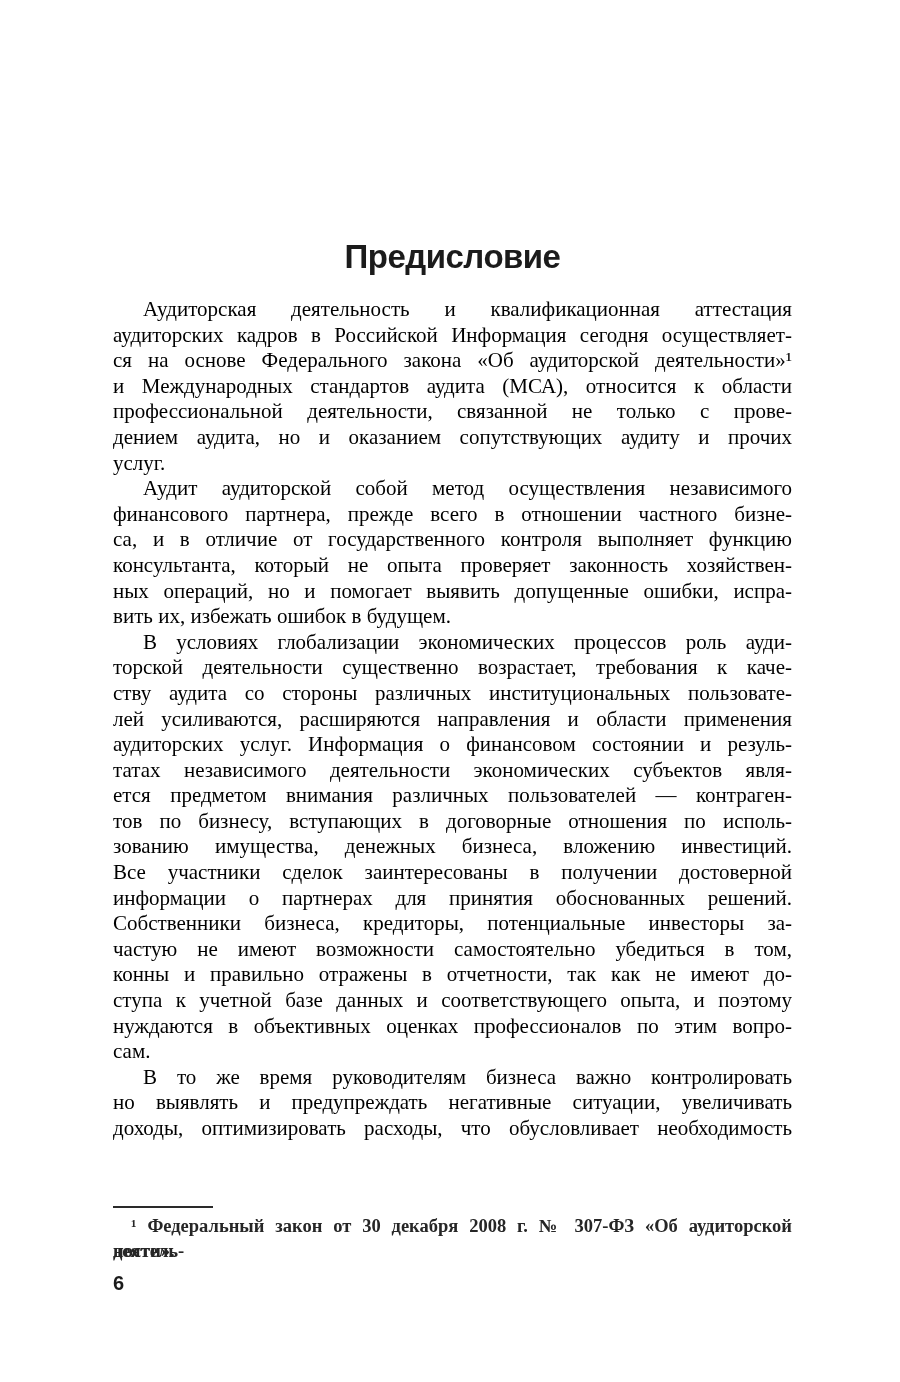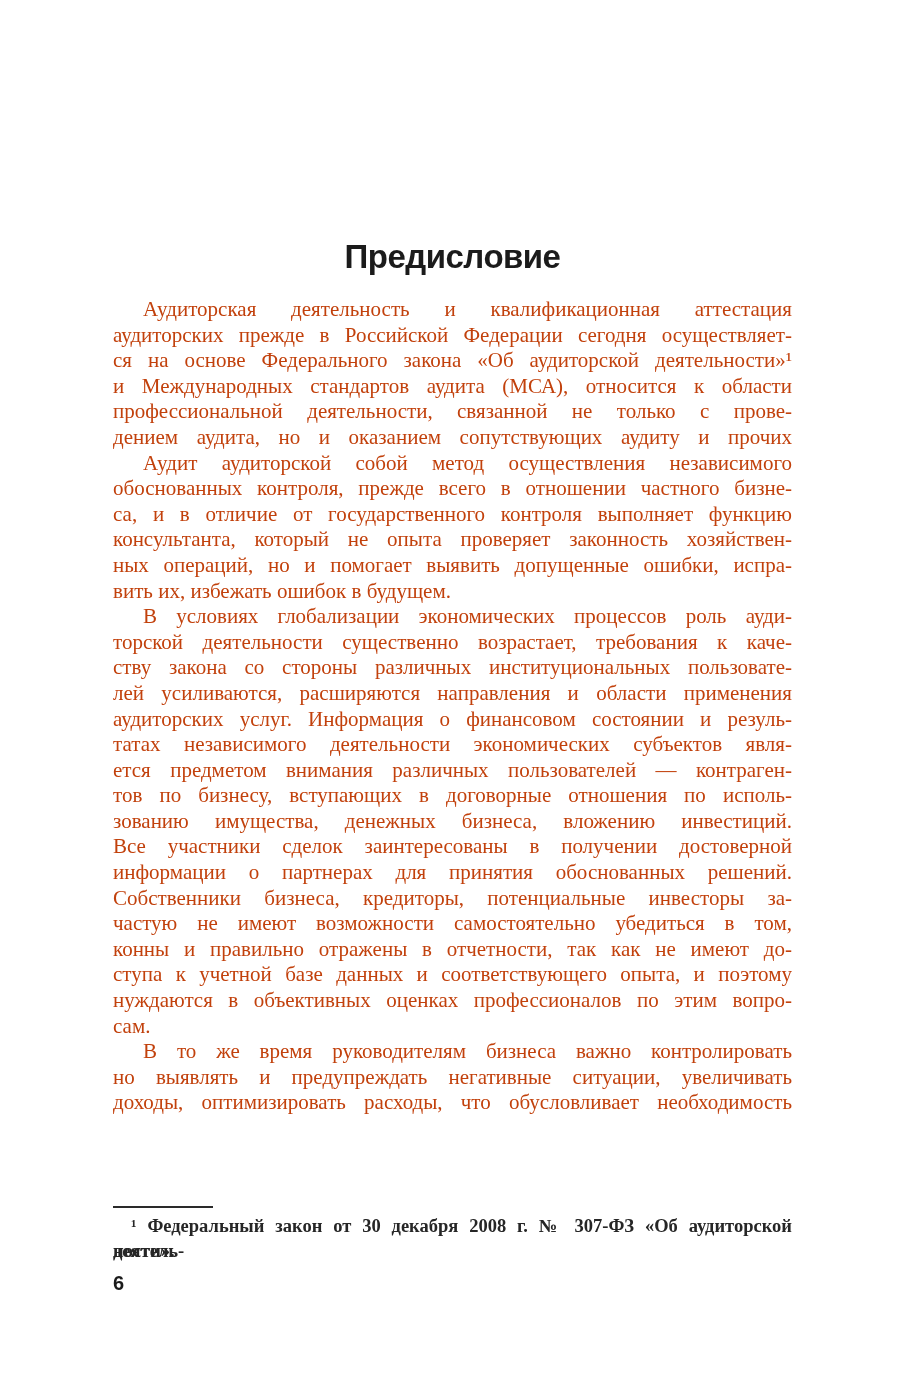--- a/index.html
+++ b/index.html
@@ -26,21 +26,21 @@
     font-size: 33px;
     letter-spacing: -0.5px;
     color: #1b1b1b;
   }
   .body-text {
     position: absolute;
     top: 297px;
     left: 113px;
     width: 679px;
     font-size: 21px;
-    color: #c2410c;
+    color: #000000;
   }
   .line {
     height: 25.6px;
     line-height: 25.6px;
     text-align: justify;
     text-align-last: justify;
   }
   .line.first {
     text-indent: 30px;
   }
@@ -83,38 +83,39 @@
 </style>
 </head>
 <body>
 
 <div class="page">
   <h1 class="title">Предисловие</h1>
 
   <div class="body-text" id="body-text">
       <div>
         <div class="line first">Аудиторская деятельность и квалификационная аттестация</div>
-        <div class="line">аудиторских прежде в Российской Федерации сегодня осуществляет-</div>
+        <div class="line">аудиторских кадров в Российской Информация сегодня осуществляет-</div>
         <div class="line">ся на основе Федерального закона «Об аудиторской деятельности»¹</div>
         <div class="line">и Международных стандартов аудита (МСА), относится к области</div>
         <div class="line">профессиональной деятельности, связанной не только с прове-</div>
         <div class="line">дением аудита, но и оказанием сопутствующих аудиту и прочих</div>
+        <div class="line para-end">услуг.</div>
       </div>
       <div>
         <div class="line first">Аудит аудиторской собой метод осуществления независимого</div>
-        <div class="line">обоснованных контроля, прежде всего в отношении частного бизне-</div>
+        <div class="line">финансового партнера, прежде всего в отношении частного бизне-</div>
         <div class="line">са, и в отличие от государственного контроля выполняет функцию</div>
         <div class="line">консультанта, который не опыта проверяет законность хозяйствен-</div>
         <div class="line">ных операций, но и помогает выявить допущенные ошибки, испра-</div>
         <div class="line para-end">вить их, избежать ошибок в будущем.</div>
       </div>
       <div>
         <div class="line first">В условиях глобализации экономических процессов роль ауди-</div>
         <div class="line">торской деятельности существенно возрастает, требования к каче-</div>
-        <div class="line">ству закона со стороны различных институциональных пользовате-</div>
+        <div class="line">ству аудита со стороны различных институциональных пользовате-</div>
         <div class="line">лей усиливаются, расширяются направления и области применения</div>
         <div class="line">аудиторских услуг. Информация о финансовом состоянии и резуль-</div>
         <div class="line">татах независимого деятельности экономических субъектов явля-</div>
         <div class="line">ется предметом внимания различных пользователей — контраген-</div>
         <div class="line">тов по бизнесу, вступающих в договорные отношения по исполь-</div>
         <div class="line">зованию имущества, денежных бизнеса, вложению инвестиций.</div>
         <div class="line">Все участники сделок заинтересованы в получении достоверной</div>
         <div class="line">информации о партнерах для принятия обоснованных решений.</div>
         <div class="line">Собственники бизнеса, кредиторы, потенциальные инвесторы за-</div>
         <div class="line">частую не имеют возможности самостоятельно убедиться в том,</div>

